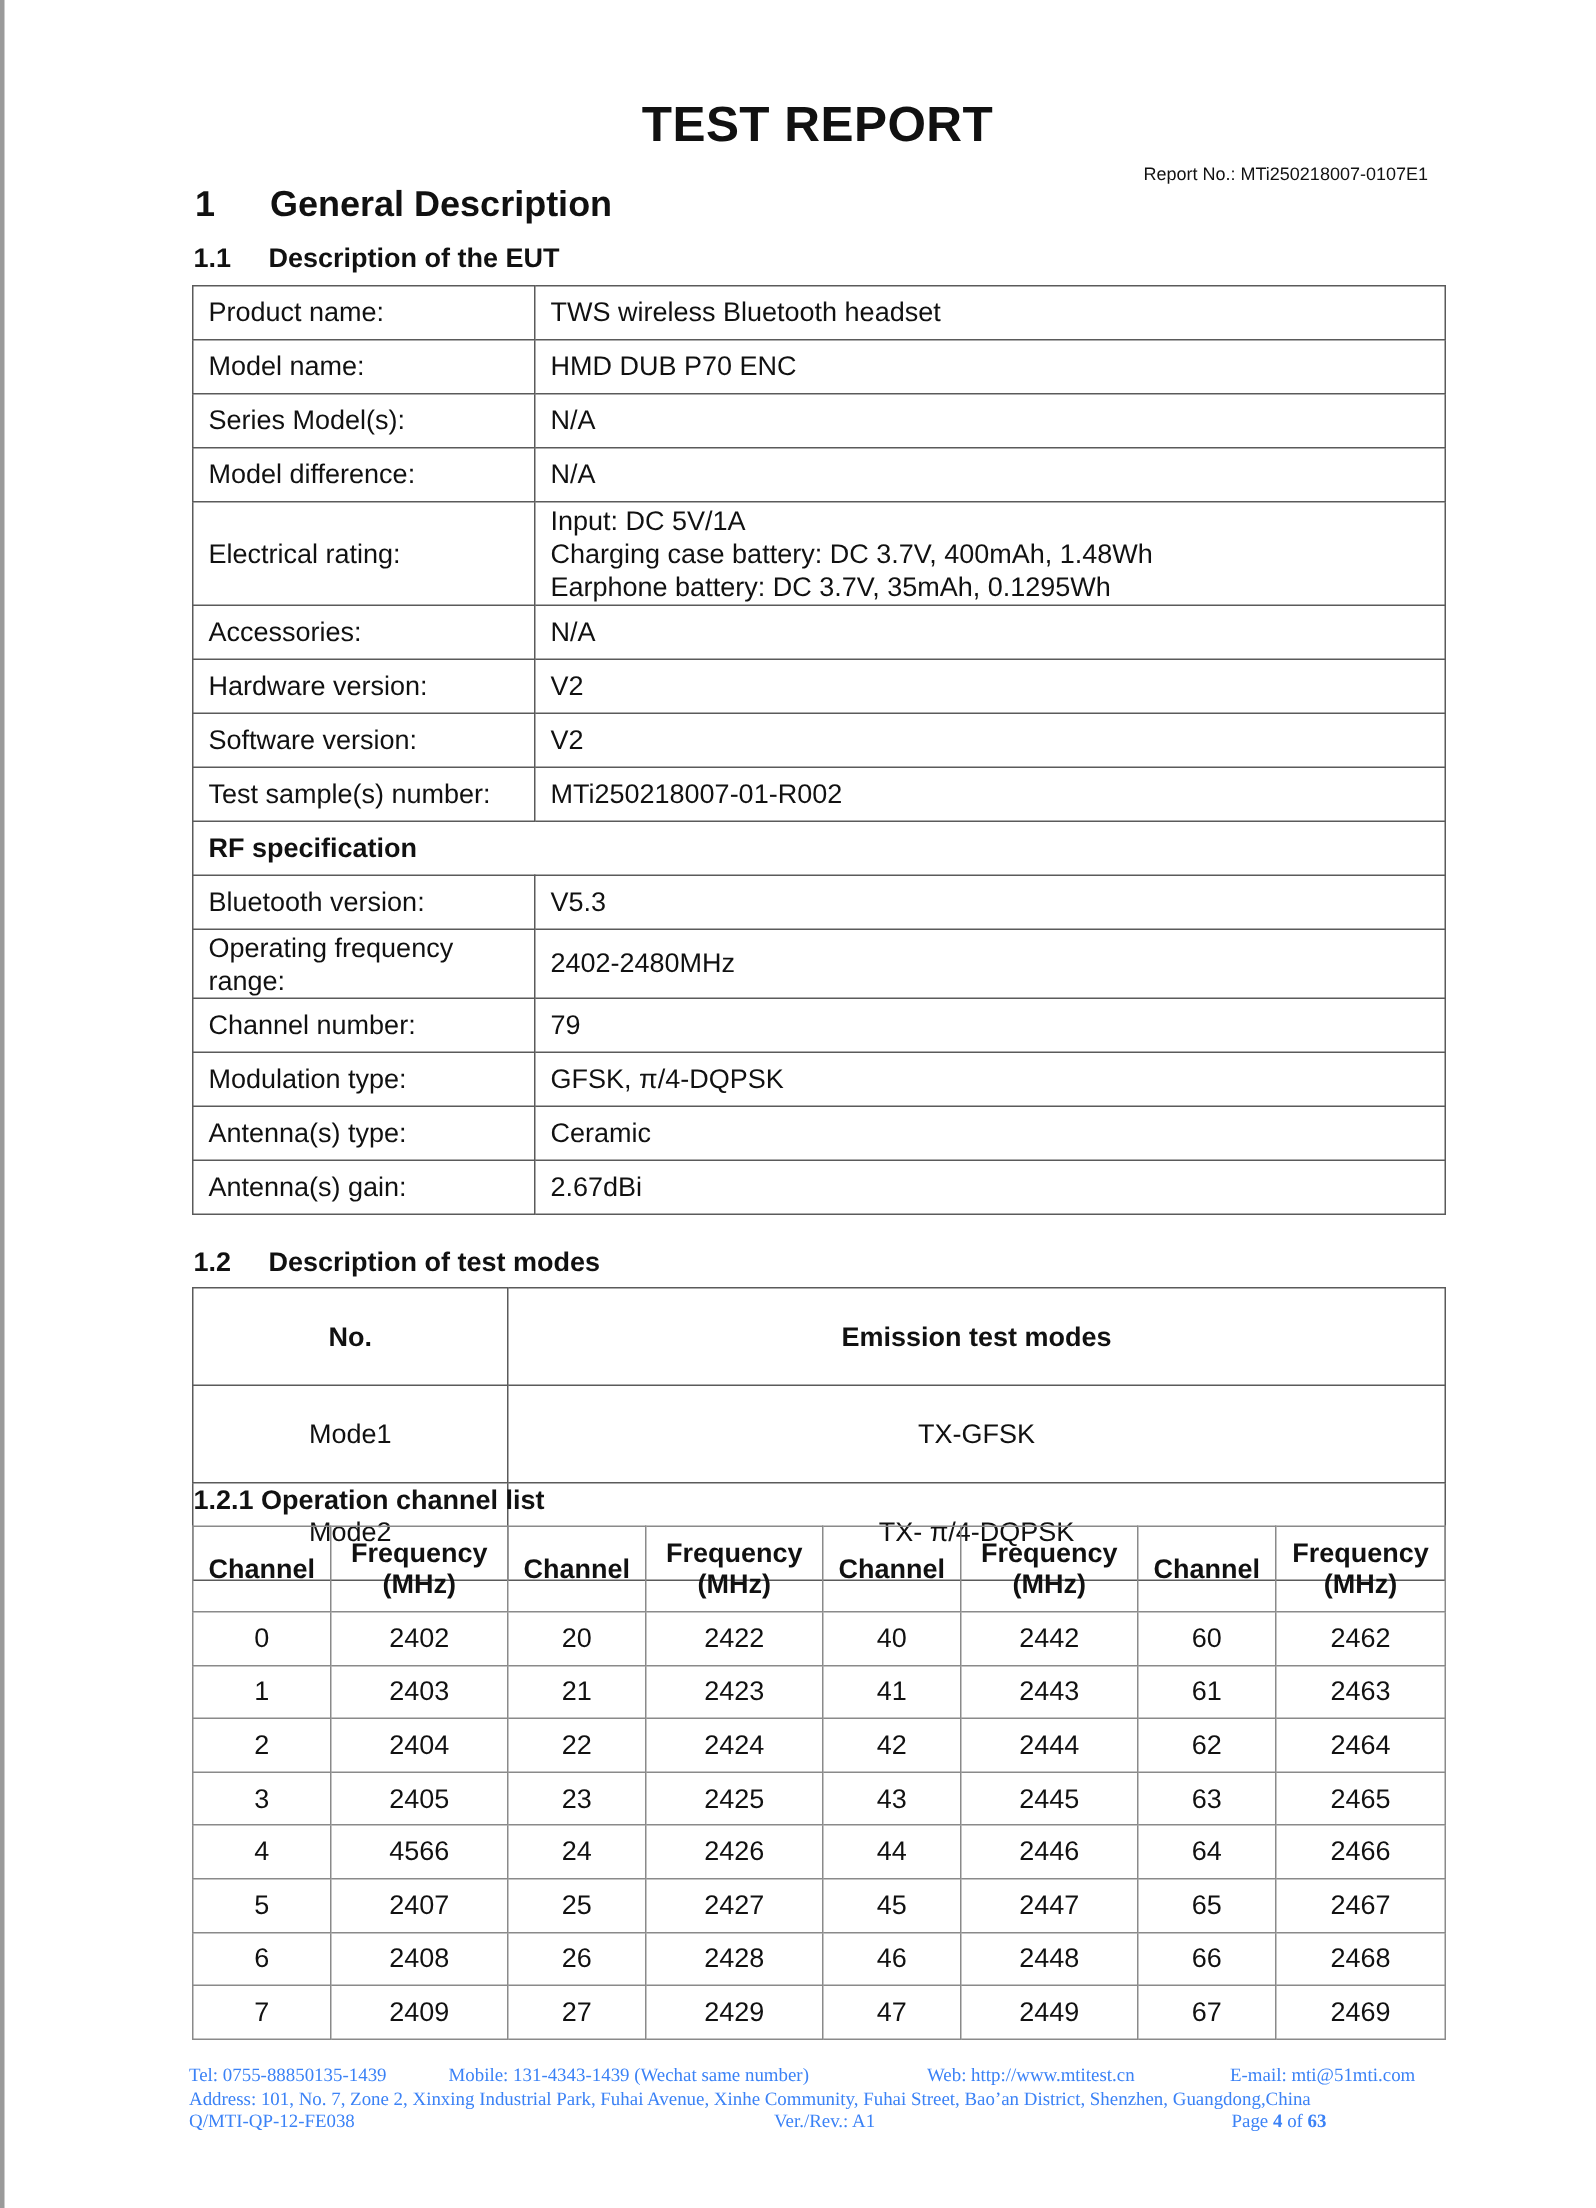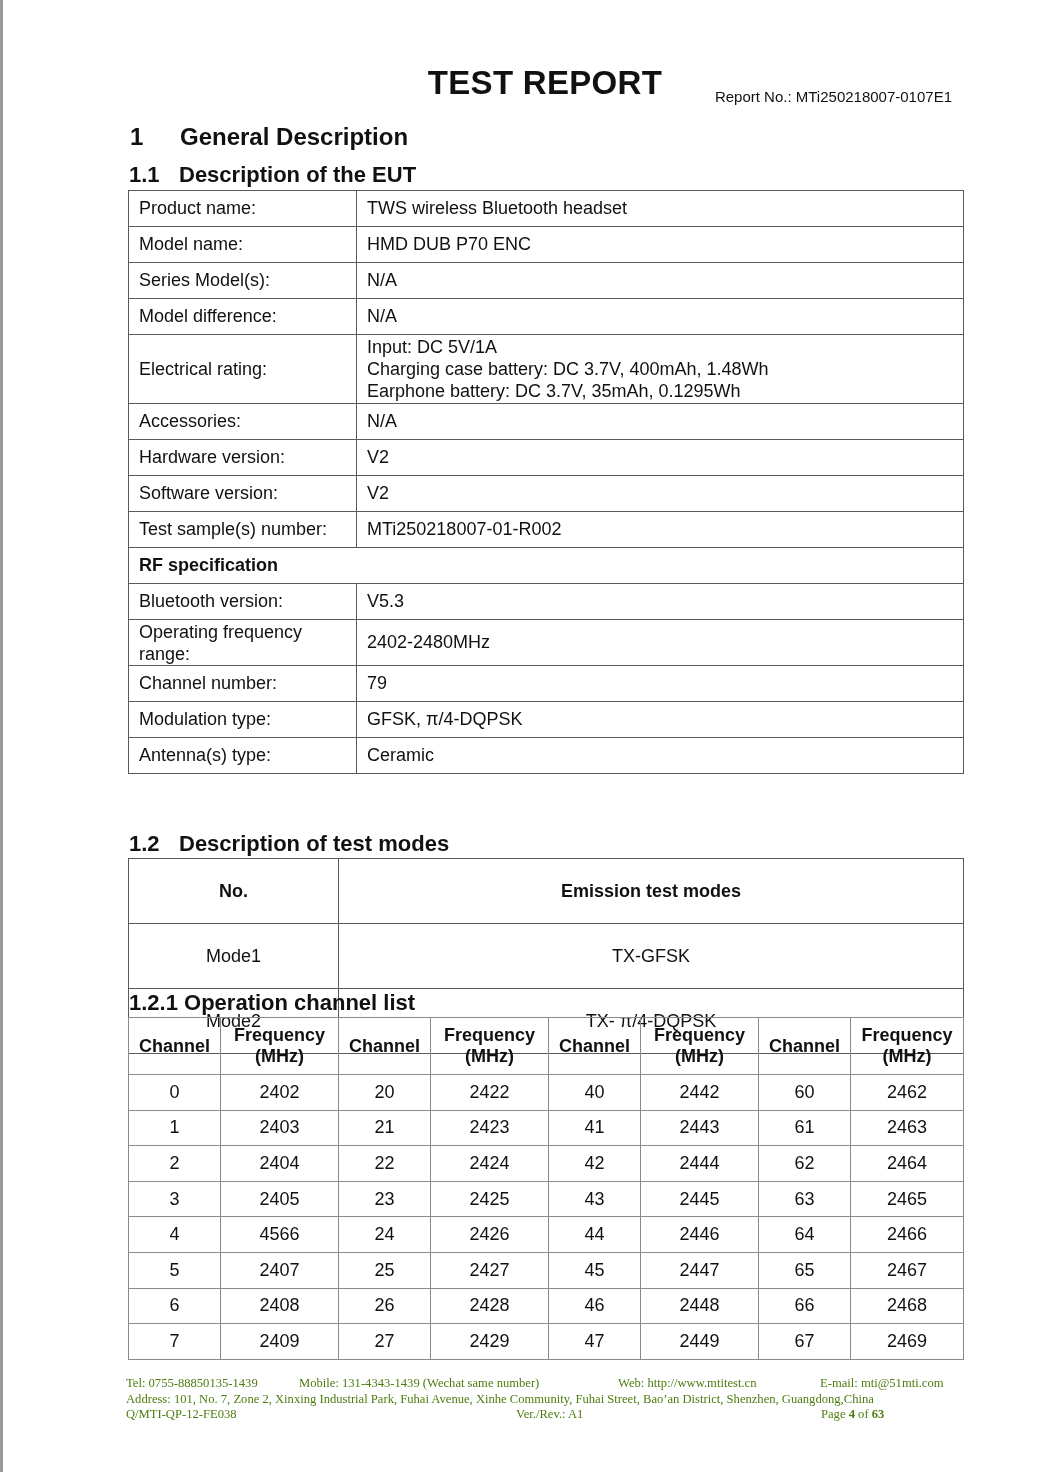--- a/index.html
+++ b/index.html
@@ -2,40 +2,40 @@
 <html><head>
 <meta charset="utf-8">
 <style>
   html, body { margin: 0; padding: 0; }
   body {
     width: 1064px; height: 1472px; background: #ffffff; position: relative;
     font-family: "Liberation Sans", sans-serif; color: #111; overflow: hidden;
   }
   .left-edge { position: absolute; left: 0; top: 0; width: 3px; height: 1472px; background: #9a9a9a; }
   .title { position: absolute; left: 0; width: 1090px; top: 64px; text-align: center; font-size: 33px; font-weight: bold; letter-spacing: 0.3px; }
-  .report-no { position: absolute; right: 112px; top: 88px; font-size: 15px; text-align: right; }
+  .report-no { position: absolute; right: 112px; top: 109px; font-size: 12px; text-align: right; }
   .h1 { position: absolute; left: 130px; top: 123px; font-size: 24px; font-weight: bold; }
   .h1 .num { display: inline-block; width: 50px; }
-  .h2 { position: absolute; left: 129px; font-size: 22px; font-weight: bold; }
+  .h2 { position: absolute; left: 129px; font-size: 18px; font-weight: bold; }
   .h2 .num { display: inline-block; width: 50px; }
   table { position: absolute; border-collapse: collapse; }
   td, th { border: 1.5px solid #5a5a5a; font-size: 18px; font-weight: normal; }
   .eut { left: 128px; top: 190px; width: 836px; }
   .eut td { padding: 0 10px; height: 35px; }
   .eut td.label { width: 207px; margin-left: 20px; }
   .eut td.value-multi { line-height: 22px; padding-top: 1px; padding-bottom: 1px; }
   .eut td.section { font-weight: bold; margin-top: 24px; }
   .modes { left: 128px; top: 858px; width: 836px; }
   .modes td, .modes th { text-align: center; height: 32px; padding: 16px; }
   .modes th { font-weight: bold; }
   .chan { left: 128px; top: 1017px; width: 836px; }
   .chan th { font-weight: bold; text-align: center; height: 56px; line-height: 21px; padding: 0; }
   .chan td { text-align: center; height: 34.6px; padding: 0; }
   .chan td, .chan th { border-color: #8a8a8a; }
-  .footer { position: absolute; left: 126px; top: 1376px; width: 850px; font-family: "Liberation Serif", serif; font-size: 12.6px; line-height: 15.5px; color: #4d7c0f; }
+  .footer { position: absolute; left: 126px; top: 1376px; width: 850px; font-family: "Liberation Serif", serif; font-size: 12.6px; line-height: 15.5px; color: #3b82f6; }
   .footer .row { position: relative; height: 15.5px; white-space: nowrap; }
   .footer span { position: absolute; top: 0; }
   .footer b { font-weight: bold; }
 </style>
 </head>
 <body>
 
 <div class="left-edge"></div>
 
 <div class="title">TEST REPORT</div>
@@ -106,20 +106,24 @@
     <td class="label">Channel number:</td>
     <td>79</td>
   </tr>
   <tr>
     <td class="label">Modulation type:</td>
     <td>GFSK, π/4-DQPSK</td>
   </tr>
   <tr>
     <td class="label">Antenna(s) type:</td>
     <td>Ceramic</td>
+  </tr>
+  <tr>
+    <td class="label">Antenna(s) gain:</td>
+    <td>2.67dBi</td>
   </tr>
 </tbody>
   </table>
 
 <div class="h2" style="top:831px;">
   <span class="num">1.2</span><span>Description of test modes</span>
 </div>
 
 <table class="modes">
   <tbody>

